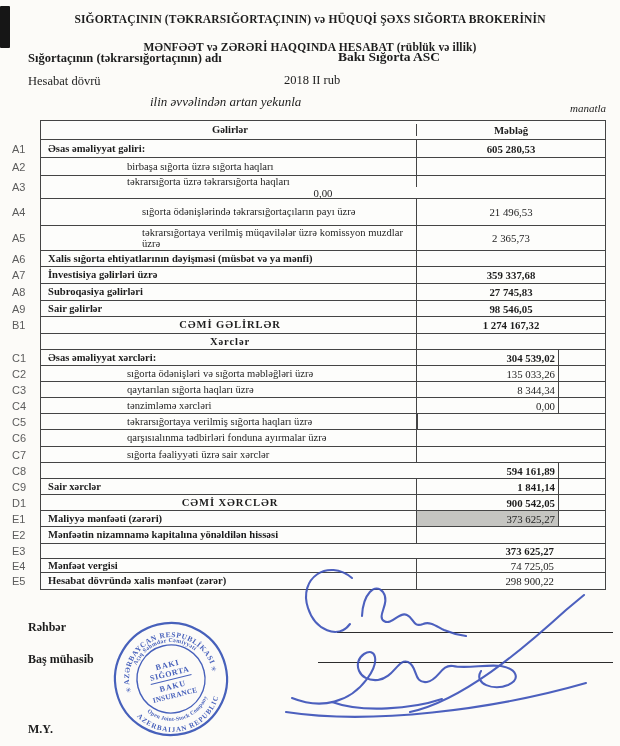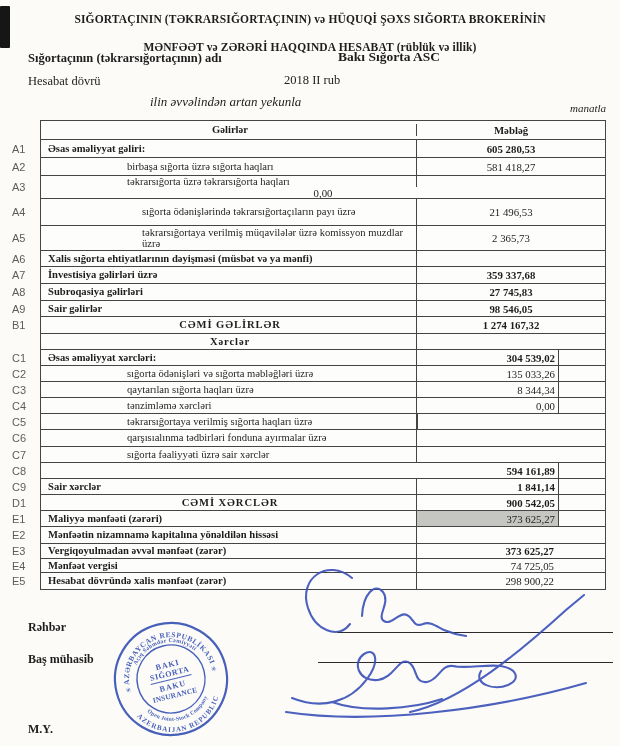--- a/index.html
+++ b/index.html
@@ -88,23 +88,20 @@
       <div class="trow k-main va-center vb" style="height: 18px;">
         <span class="row-code">A1</span>
         <div class="tcell">Əsas əməliyyat gəliri:</div>
         <div class="vcell">
           <div class="num">605 280,53</div>
         </div>
       </div>
       <div class="trow k-sub va-center" style="height: 18px;">
         <span class="row-code">A2</span>
         <div class="tcell lv1">birbaşa sığorta üzrə sığorta haqları</div>
-        <div class="vcell">
-          <div class="num">581 418,27</div>
-        </div>
       </div>
       <div class="trow k-sub va-center" style="height: 23px; flex-direction: column;">
         <span class="row-code">A3</span>
         <div class="tcell lv1">təkrarsığorta üzrə təkrarsığorta haqları</div>
         <div class="vcell">
           <div class="num">0,00</div>
         </div>
       </div>
       <div class="trow k-sub va-center" style="height: 27px;">
         <span class="row-code">A4</span>
@@ -244,21 +241,20 @@
       </div>
       <div class="trow k-main" style="height: 17px;">
         <span class="row-code">E2</span>
         <div class="tcell">Mənfəətin nizamnamə kapitalına yönəldilən hissəsi</div>
         <div class="vcell">
           <div class="num"></div>
         </div>
       </div>
       <div class="trow k-main va-rightpad vb" style="height: 15px;">
         <span class="row-code">E3</span>
-        <div class="tcell">Vergiqoyulmadan əvvəl mənfəət (zərər)</div>
         <div class="vcell">
           <div class="num">373 625,27</div>
         </div>
       </div>
       <div class="trow k-main va-rightpad" style="height: 14px;">
         <span class="row-code">E4</span>
         <div class="tcell">Mənfəət vergisi</div>
         <div class="vcell">
           <div class="num">74 725,05</div>
         </div>

